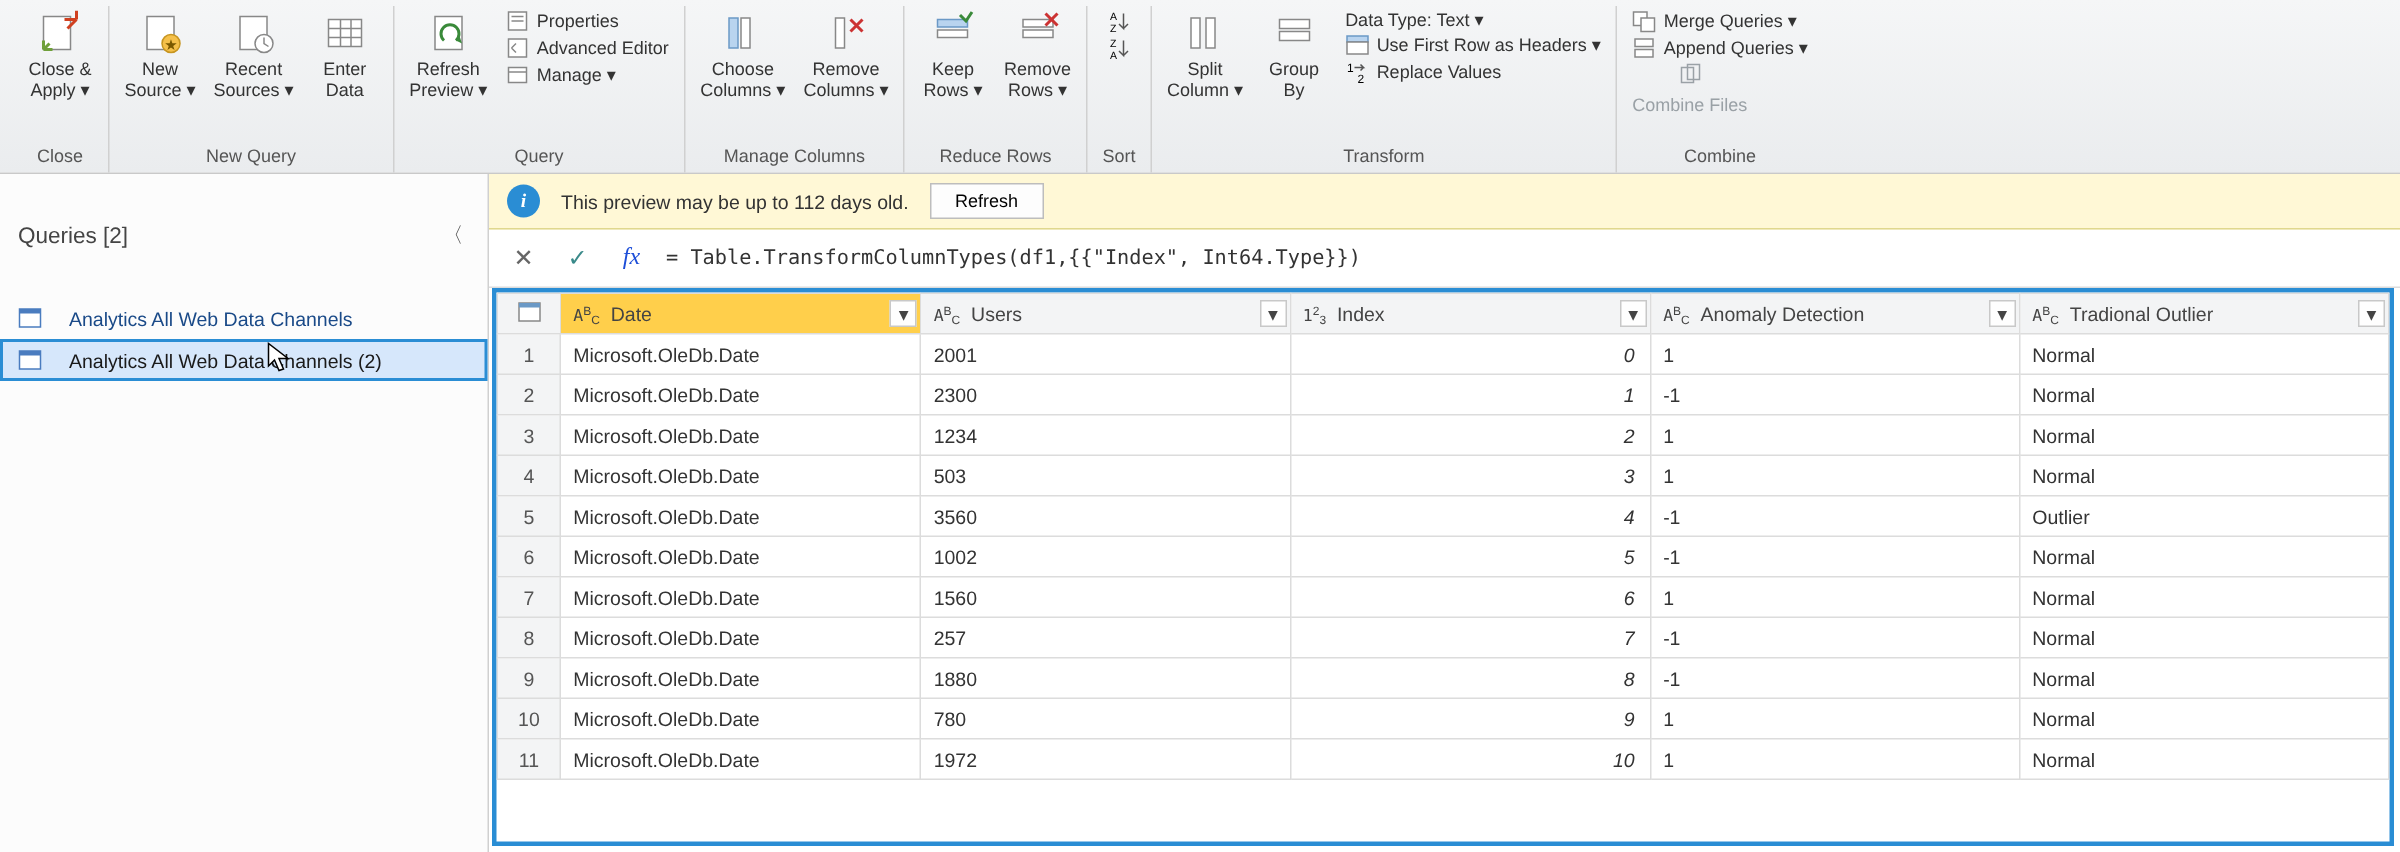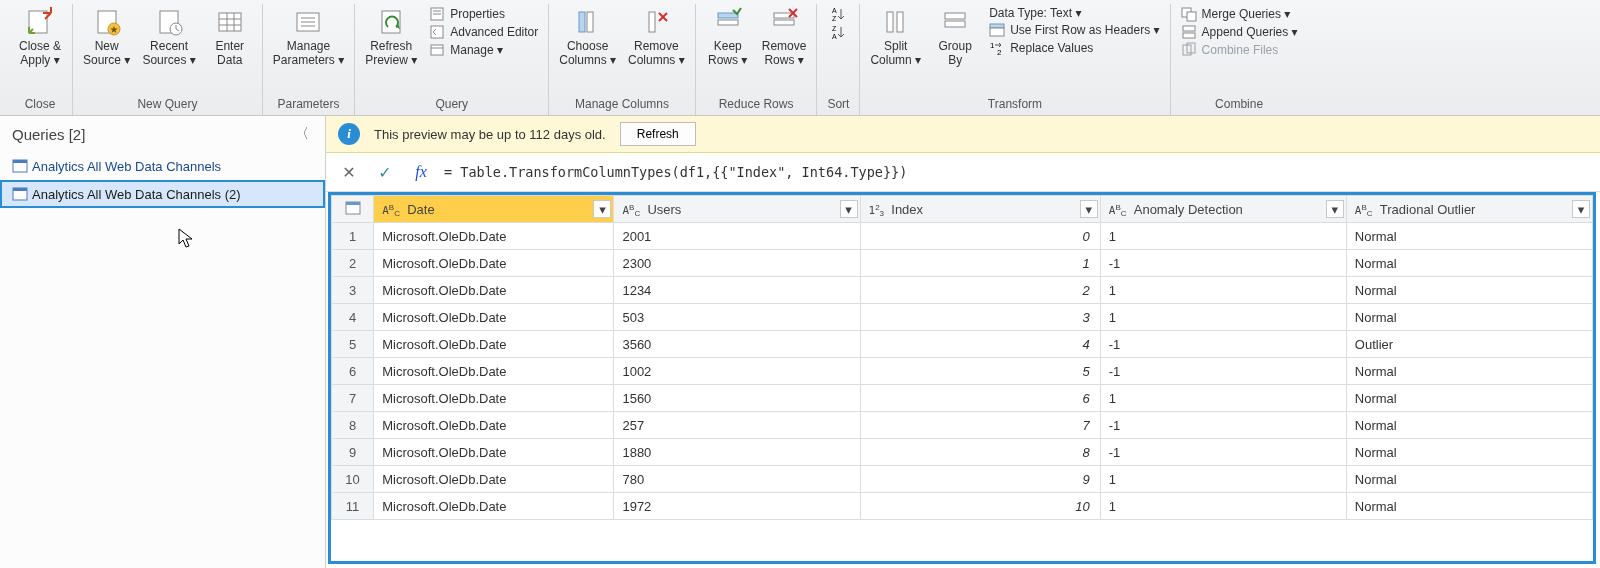--- a/index.html
+++ b/index.html
@@ -26,29 +26,29 @@
 }
 .ribbon-group:last-child { border-right: none; }
 .ribbon-group .group-items { display: flex; align-items: flex-start; gap: 12px; padding-top: 2px; }
 .ribbon-group .group-label { font-size: 12px; color: #555; padding: 2px 0 4px; }
 .rbtn { display: flex; flex-direction: column; align-items: center; justify-content: flex-start; min-width: 44px; cursor: pointer; }
 .rbtn .ic { width: 32px; height: 32px; display: flex; align-items: center; justify-content: center; }
 .rbtn .lbl { font-size: 12px; text-align: center; line-height: 1.15; margin-top: 2px; color: #333; white-space: pre; }
 .mini-col { display: flex; flex-direction: column; gap: 2px; align-items: flex-start; justify-content: center; }
 .mini { display: flex; align-items: center; gap: 5px; font-size: 12px; cursor: pointer; white-space: nowrap; }
 .mini .mic { width: 16px; height: 16px; display: inline-block; }
-.disabled { color: #9aa1a6; }
+.disabled { color: #9aa1a6; flex-direction: column; }
 .disabled svg * { stroke: #9aa1a6 !important; fill: none; }
 
 
 .body-row { display: flex; height: calc(100% - 116px); }
 .sidebar { width: 326px; border-right: 1px solid #d0d0d0; background: #fcfcfc; height: 100%; position: relative; }
-.sidebar-header { padding: 5px 12px; font-size: 15px; color: #444; display: flex; justify-content: space-between; align-items: center; }
+.sidebar-header { padding: 28px 12px; font-size: 15px; color: #444; display: flex; justify-content: space-between; align-items: center; }
 .collapse-chev { font-size: 14px; color: #555; cursor: pointer; padding: 4px; }
-.query-item { display: flex; align-items: center; gap: 4px; padding: 6px 12px; font-size: 13px; color: #1a4a88; cursor: pointer; }
+.query-item { display: flex; align-items: center; gap: 18px; padding: 6px 12px; font-size: 13px; color: #1a4a88; cursor: pointer; }
 .query-item .qicon { width:16px; height:16px; display:inline-block; }
 .query-item.selected { background: #d6e7fb; outline: 2px solid #2a8dd4; outline-offset: -2px; color:#1a1a1a;padding-left:12px; }
 .cursor-img { position: absolute; left: 178px; top: 112px; pointer-events: none; }
 
 
 .main { flex: 1; display: flex; flex-direction: column; }
 .info-bar { display: flex; align-items: center; gap: 14px; background: #fff8d6; border-bottom: 1px solid #e0d88e; padding: 6px 12px; }
 .info-bar .info-ic { width: 22px; height: 22px; background: #2a8dd4; border-radius: 50%; color: #fff; font-weight: bold; text-align: center; line-height: 22px; font-style: italic; font-family: Georgia, serif; }
 .info-bar button { background: #fdfdfd; border: 1px solid #bdbdbd; padding: 4px 16px; font-size: 12px; cursor: pointer; }
 
@@ -128,37 +128,20 @@
             </svg>
           </span>
         <span class="lbl">Enter
 Data</span>
       </div>
     </div>
     <div class="group-label">New Query</div>
   </div>
 
 
-  <div class="ribbon-group">
-    <div class="group-items">
-      <div class="rbtn">
-        <span class="ic">
-            <svg width="30" height="30">
-              <rect x="4" y="6" width="22" height="18" fill="#fff" stroke="#888"></rect>
-              <line x1="8" y1="11" x2="22" y2="11" stroke="#888"></line>
-              <line x1="8" y1="15" x2="22" y2="15" stroke="#888"></line>
-              <line x1="8" y1="19" x2="22" y2="19" stroke="#888"></line>
-            </svg>
-          </span>
-        <span class="lbl">Manage
-Parameters ▾</span>
-      </div>
-    </div>
-    <div class="group-label">Parameters</div>
-  </div>
 
   <div class="ribbon-group">
     <div class="group-items">
       <div class="rbtn">
         <span class="ic">
             <svg width="30" height="30">
               <rect x="6" y="4" width="18" height="22" fill="#fff" stroke="#888"></rect>
               <path d="M12 20 A6 6 0 1 1 20 20" fill="none" stroke="#3a8a3a" stroke-width="2"></path>
               <path d="M20 20 L22 16 L24 22 Z" fill="#3a8a3a"></path>
             </svg>

